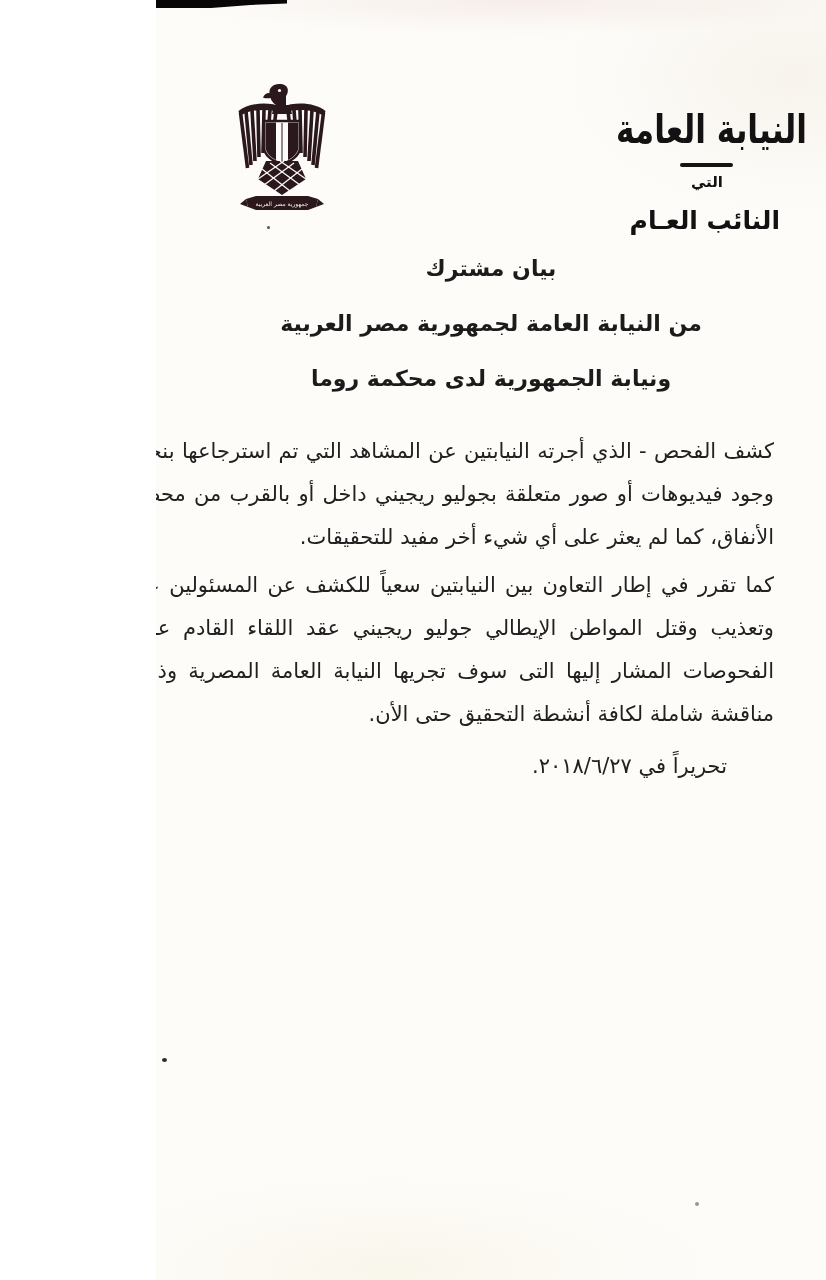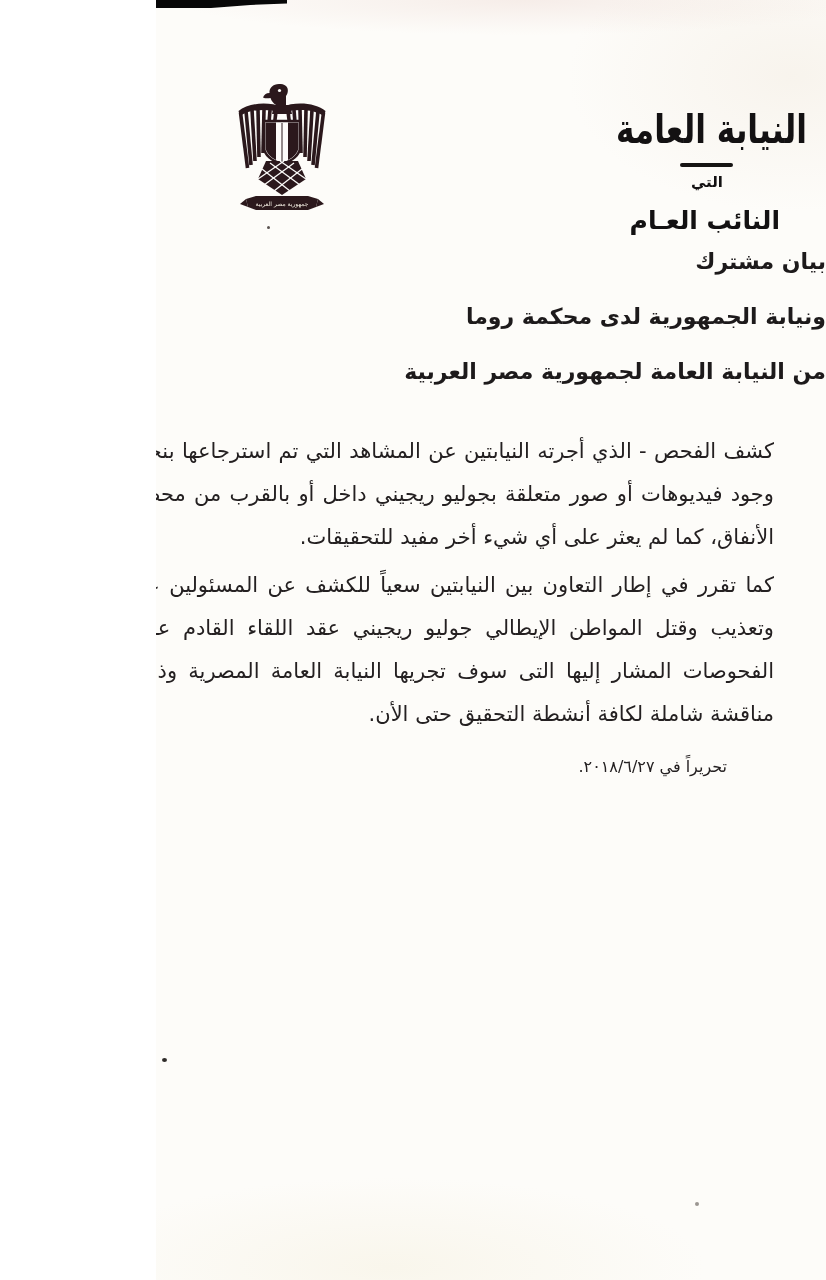--- a/index.html
+++ b/index.html
@@ -50,42 +50,42 @@
     position: absolute; top: 173px; right: 103px;
     font-size: 15px; font-weight: bold; color: #131112; white-space: nowrap;
   }
   .logo-attorney {
     position: absolute; top: 190px; right: 46px;
     font-size: 25px; font-weight: bold; color: #131112; white-space: nowrap; margin-top: 16px;
   }
 
   
   .title-block {
-    position: absolute; top: 248px; left: 0; right: 0;
-    text-align: right;
+    position: absolute; top: 255px; left: 0; right: 0;
+    text-align: center;
   }
   .title-line {
     font-size: 22px; font-weight: bold; line-height: 28px;
     margin: 0 0 27px 0; color: #1d1a1b;
   }
 
   
   .body-text {
     position: absolute; top: 430px; right: 52px; width: 704px;
     font-size: 21px; line-height: 43px;
     text-align: justify; text-align-last: right;
     color: #242021;
   }
   .body-text p { margin: 0 0 5px 0; }
   .date-line {
     margin-top: 9px;
     text-align: right;
     padding-left: 0;
     padding-right: 47px;
-    font-size: 16px; line-height: 43px;
+    font-size: 21px; line-height: 43px;
   }
 </style>
 </head>
 <body>
 
 <div class="page">
 
   <div class="corner-bar"></div>
   <div class="speck speck-a"></div>
   <div class="speck speck-b"></div>
@@ -148,22 +148,22 @@
     </svg>
   </div>
 
   <div class="logo-calligraphy">النيابة العامة</div>
   <div class="logo-underline"></div>
   <div class="logo-office">التي</div>
   <div class="logo-attorney">النائب العـام</div>
 
   <div class="title-block">
     <div class="title-line">بيان مشترك</div>
+    <div class="title-line">من النيابة العامة لجمهورية مصر العربية</div>
     <div class="title-line">ونيابة الجمهورية لدى محكمة روما</div>
-    <div class="title-line">من النيابة العامة لجمهورية مصر العربية</div>
   </div>
 
   <div class="body-text">
     <p>كشف الفحص - الذي أجرته النيابتين عن المشاهد التي تم استرجاعها بنجاح - عدم وجود فيديوهات أو صور متعلقة بجوليو ريجيني داخل أو بالقرب من محطات مترو الأنفاق، كما لم يعثر على أي شيء أخر مفيد للتحقيقات.</p>
     <p>كما تقرر في إطار التعاون بين النيابتين سعياً للكشف عن المسئولين عن خطف وتعذيب وقتل المواطن الإيطالي جوليو ريجيني عقد اللقاء القادم عقب إنتهاء الفحوصات المشار إليها التى سوف تجريها النيابة العامة المصرية وذلك لإجراء مناقشة شاملة لكافة أنشطة التحقيق حتى الأن.</p>
     <div class="date-line">تحريراً في ٢٠١٨/٦/٢٧.</div>
   </div>
 
 </div>
 

